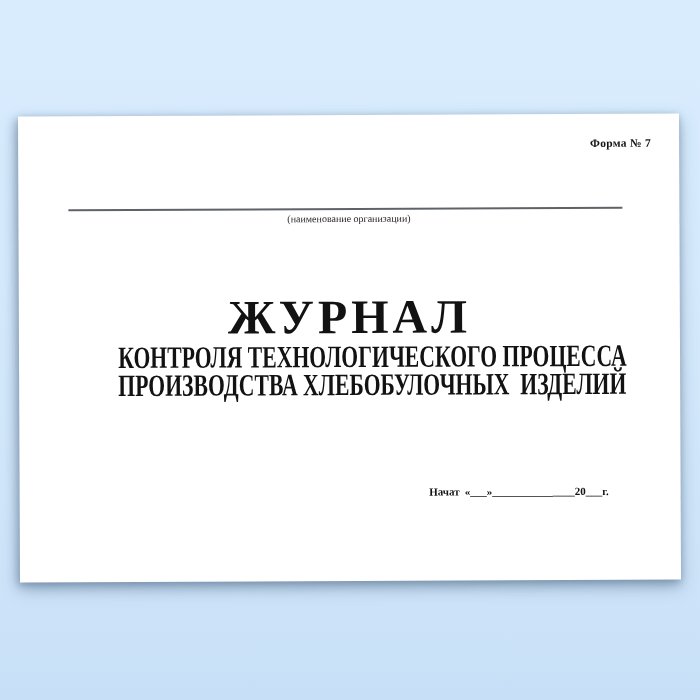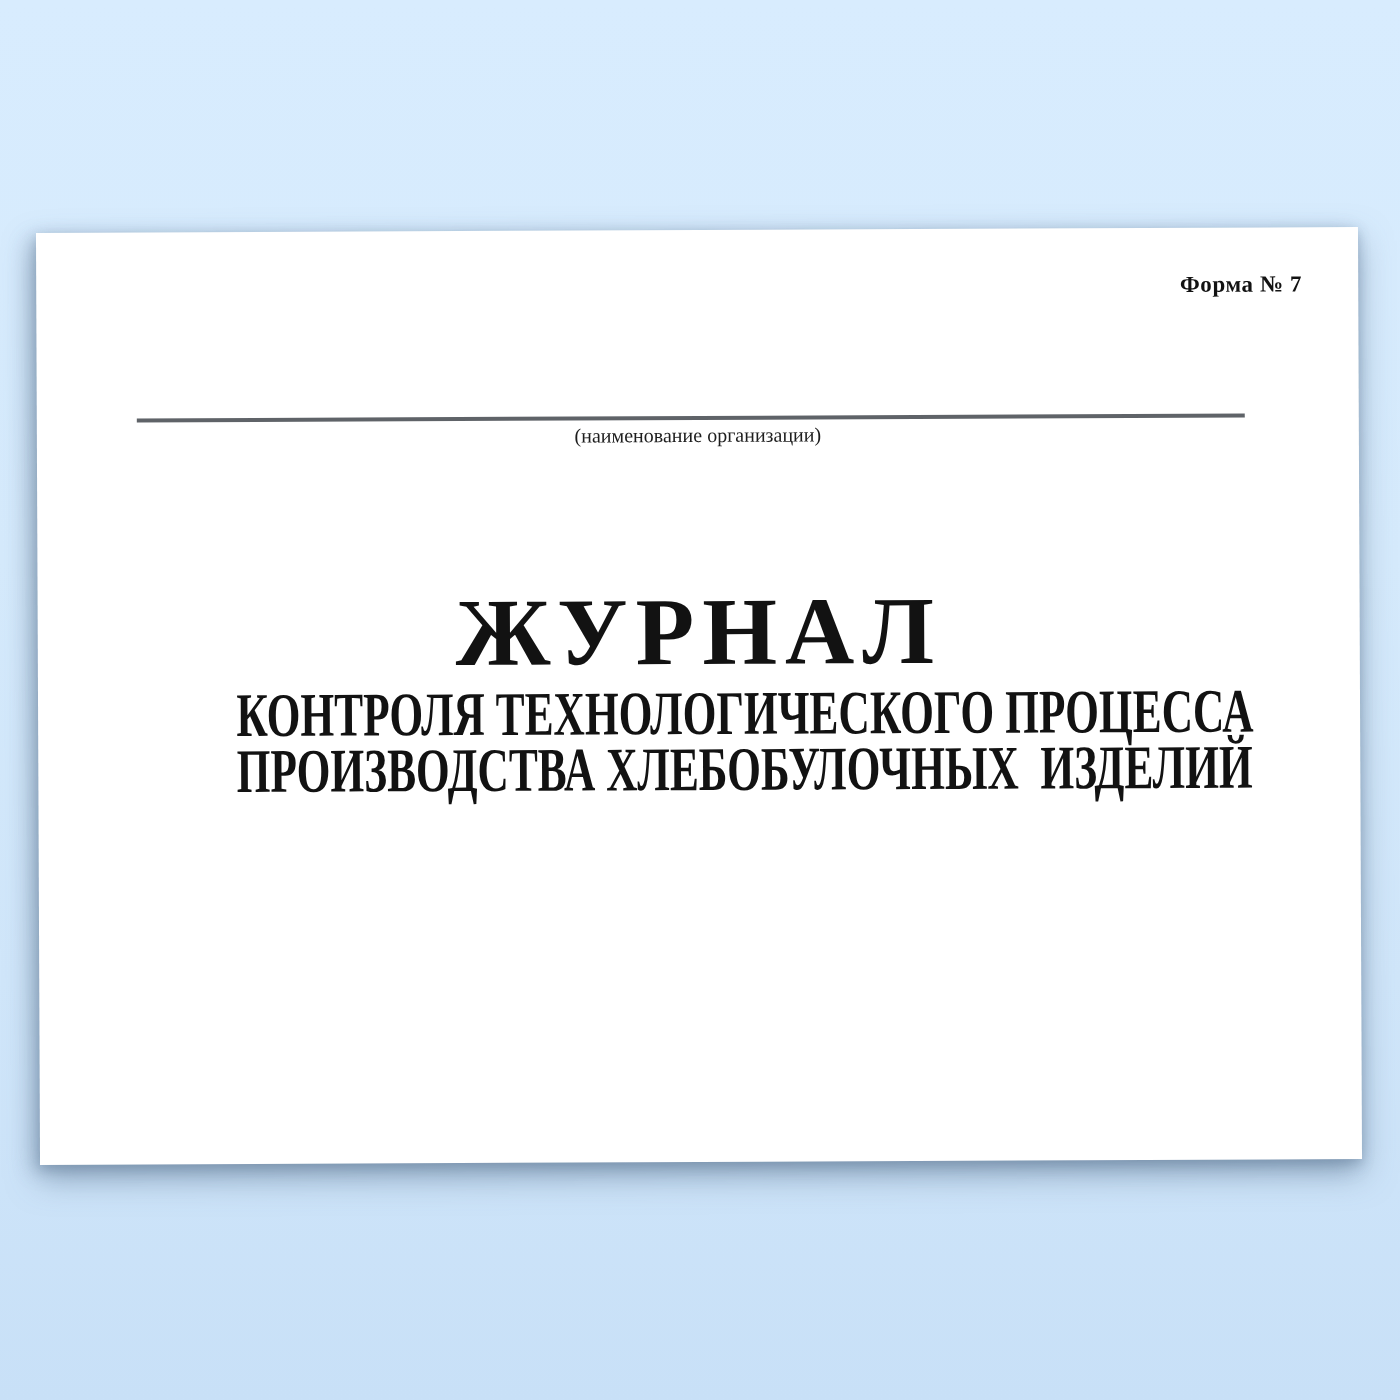--- a/index.html
+++ b/index.html
@@ -111,16 +111,19 @@
     <div class="org-caption">(наименование организации)</div>
 
     <div class="title">ЖУРНАЛ</div>
 
     <div class="subtitle">
       <div class="subline">КОНТРОЛЯ ТЕХНОЛОГИЧЕСКОГО ПРОЦЕССА</div>
       <div class="subline">ПРОИЗВОДСТВА ХЛЕБОБУЛОЧНЫХ  ИЗДЕЛИЙ</div>
     </div>
 
     <div class="dates">
+      <div class="date-row">
+        <span class="date-label">Начат</span><span>«___»_______________20___г.</span>
+      </div>
     </div>
 
   </div>
 </div>
 
 </body></html>

